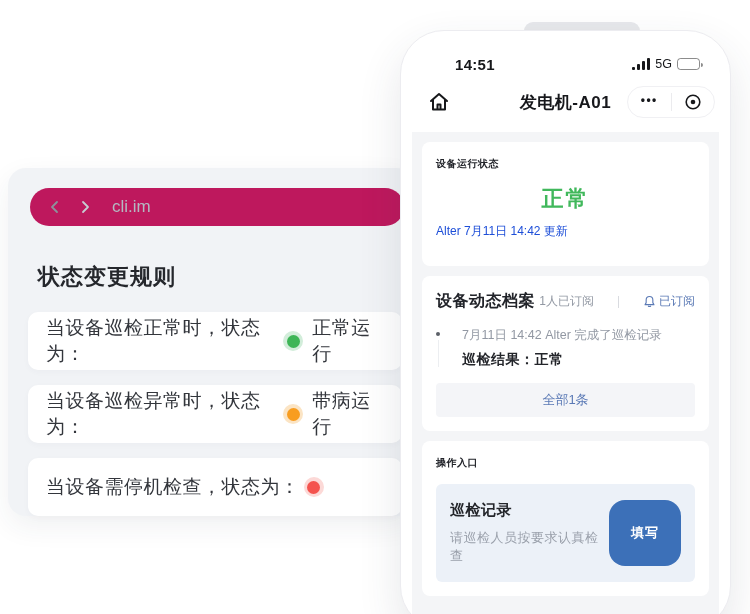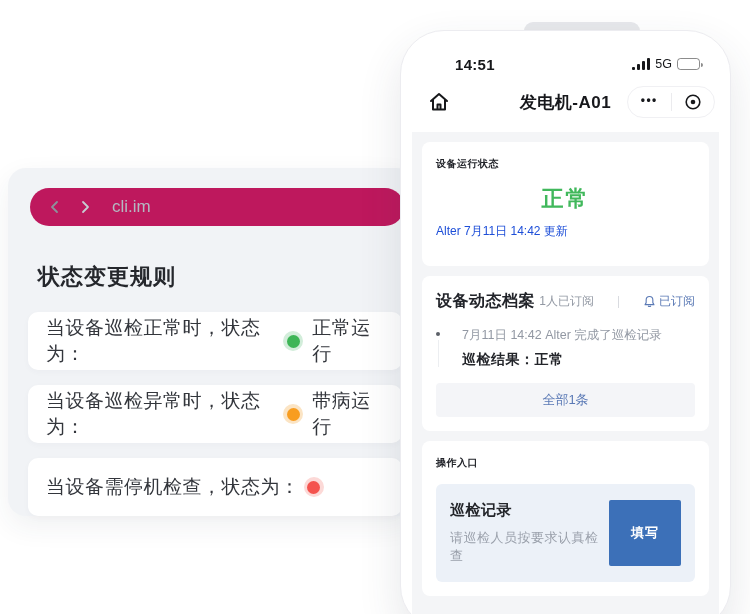--- a/index.html
+++ b/index.html
@@ -119,21 +119,21 @@
   .card-actions { padding:15px 14px 14px; }
   .action-panel {
     margin-top:14px; background:#ecf1f8; border-radius:6px; padding:16px 14px;
     display:flex; align-items:center;
   }
   .action-info { flex:1; }
   .action-title { font-size:15px; font-weight:bold; color:#23252a; letter-spacing:.5px; }
   .action-desc { font-size:13px; color:#9aa0ab; margin-top:9px; letter-spacing:.5px; }
   .fill-btn {
     border:none; color:#fff; font-size:13px; font-weight:bold; letter-spacing:1px;
-    padding:24px 22px; border-radius:2px; font-family:inherit;
+    padding:24px 22px; border-radius:16px; font-family:inherit;
   }
 </style>
 </head>
 <body>
 
 <div class="browser-panel">
   <div class="addr-bar">
     <svg width="14" height="14" viewBox="0 0 14 14">
       <polyline points="9,2 4,7 9,12" fill="none" stroke="#8d929b" stroke-width="1.8" stroke-linecap="round" stroke-linejoin="round"></polyline>
     </svg>

